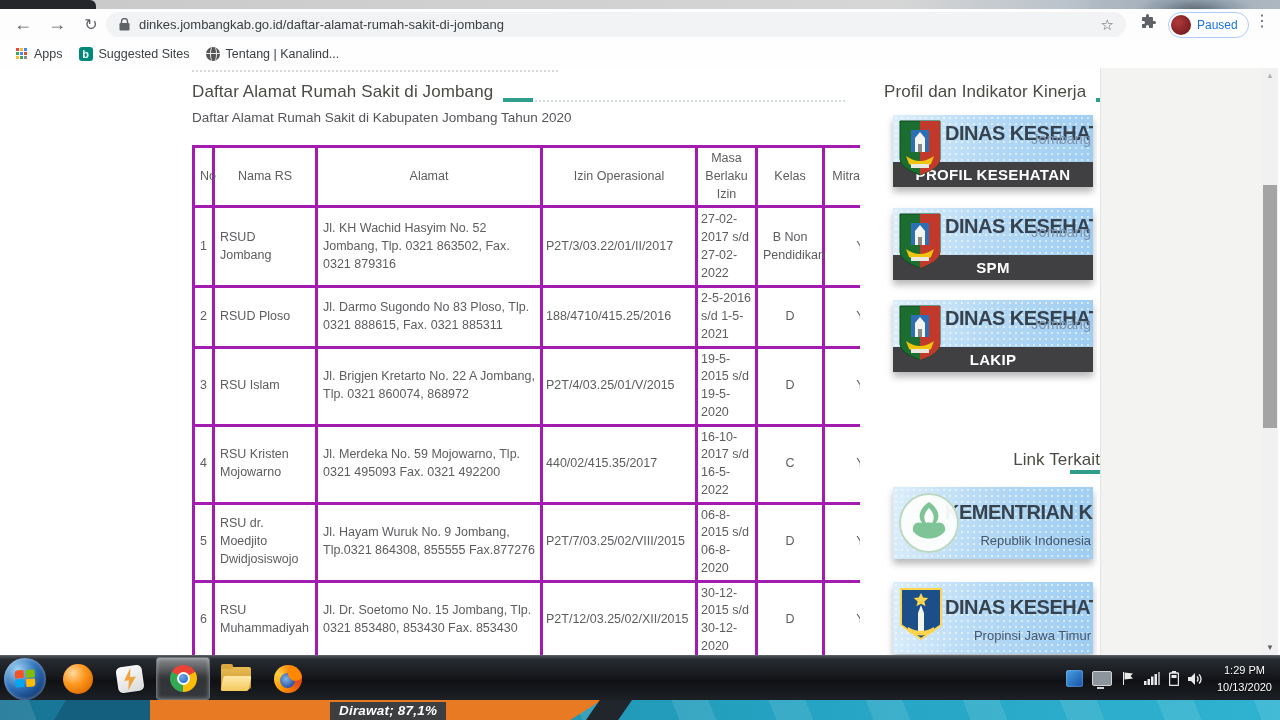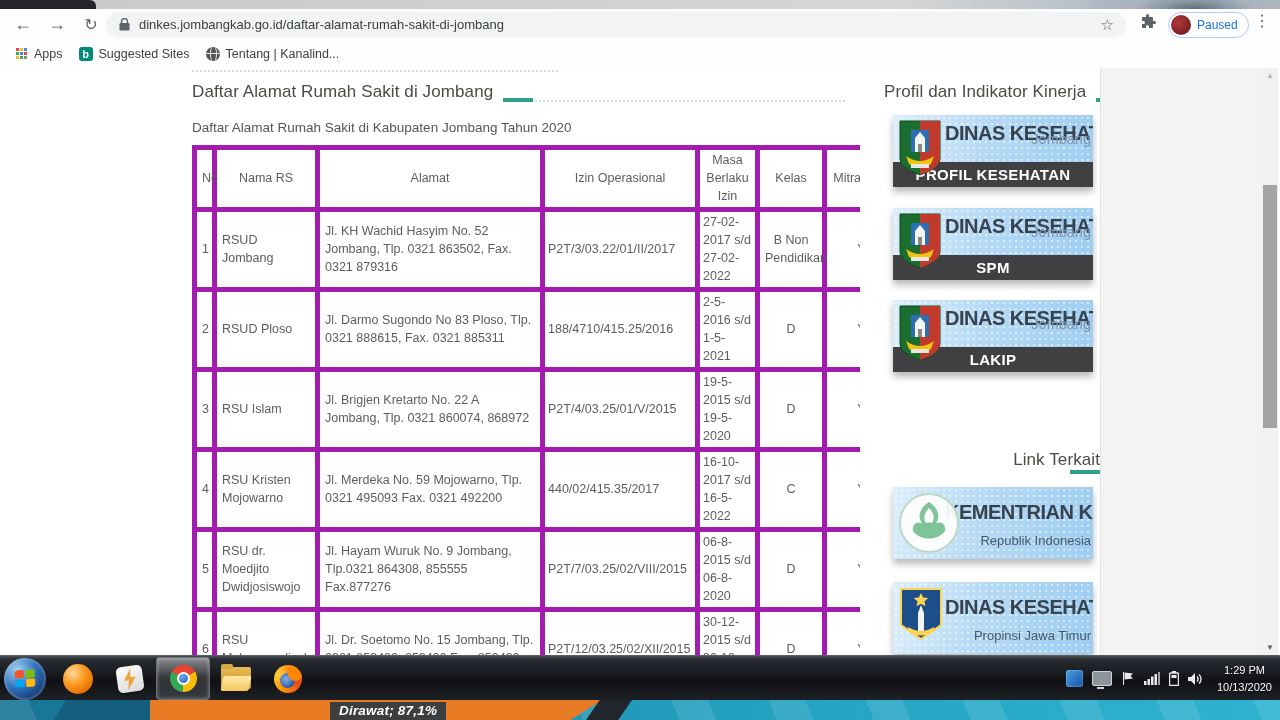--- a/index.html
+++ b/index.html
@@ -63,25 +63,25 @@
 
   
   #content{position:absolute;left:0;top:59px;width:1280px;height:587px;background:#fff;overflow:hidden;}
   #pagebg-right{position:absolute;left:1100px;top:0;width:162px;height:587px;background:#f3f3f1;border-left:1px solid #e4e4e2;}
   #top-dotline{position:absolute;left:192px;top:2px;width:366px;border-top:2px dotted #d9d9d5;}
   .sec-head{display:flex;align-items:flex-end;white-space:nowrap;}
   .sec-title{font-size:17px;color:#4b4b45;font-weight:500;letter-spacing:.1px;}
   .sec-dash{height:4px;width:30px;margin-left:10px;flex:none;}
   .sec-dots{flex:1;border-top:2px dotted #d3ddd8;margin-left:2px;}
   #main-head{position:absolute;left:192px;top:14px;width:653px;}
-  #page-subtitle{position:absolute;left:192px;top:52px;font-size:13.5px;color:#55555a;}
+  #page-subtitle{position:absolute;left:192px;top:42px;font-size:13.5px;color:#55555a;}
 
   #table-wrap{position:absolute;left:192px;top:77px;width:668px;height:510px;overflow:hidden;}
   table{border-collapse:collapse;table-layout:fixed;width:710px;font-size:12.5px;color:#5d5d60;}
-  th,td{border:5px solid #a21caf;vertical-align:middle;padding:2px 5px;line-height:1.42;}
+  th,td{border:3px solid #a21caf;vertical-align:middle;padding:2px 5px;line-height:1.42;}
   th{font-weight:normal;text-align:center;}
   col.w0{width:20px}col.w1{width:103px}col.w2{width:225px}col.w3{width:155px}
   col.w4{width:60px}col.w5{width:67px}col.w6{width:80px}
   thead tr{height:56px;}
   tbody tr:nth-child(1){height:80px}tbody tr:nth-child(2){height:58px}
   tbody tr:nth-child(3){height:60px}tbody tr:nth-child(4){height:58px}
   tbody tr:nth-child(5){height:60px}tbody tr:nth-child(6){height:74px}
   tbody tr:nth-child(7){height:62px}
   td.c0,td.c5,td.c6{text-align:center;}
   td.c3{white-space:nowrap;padding:2px 17px 2px 3px;}

